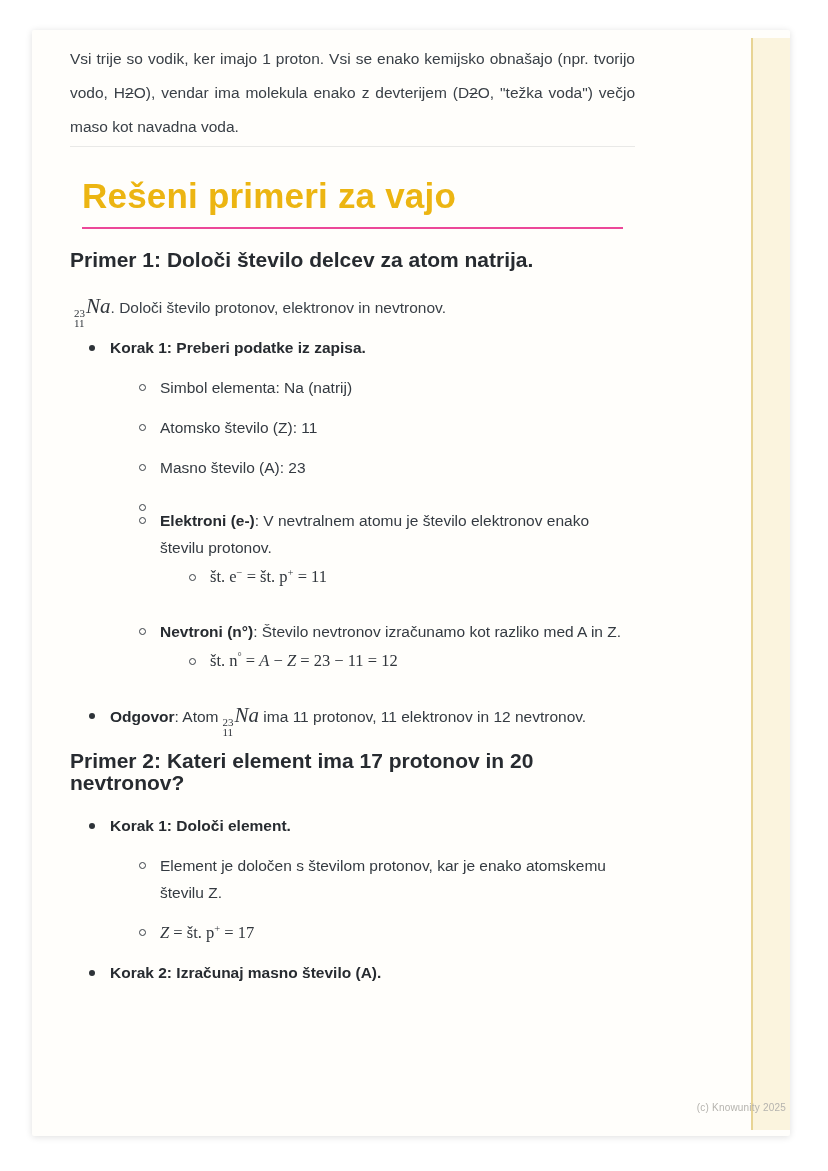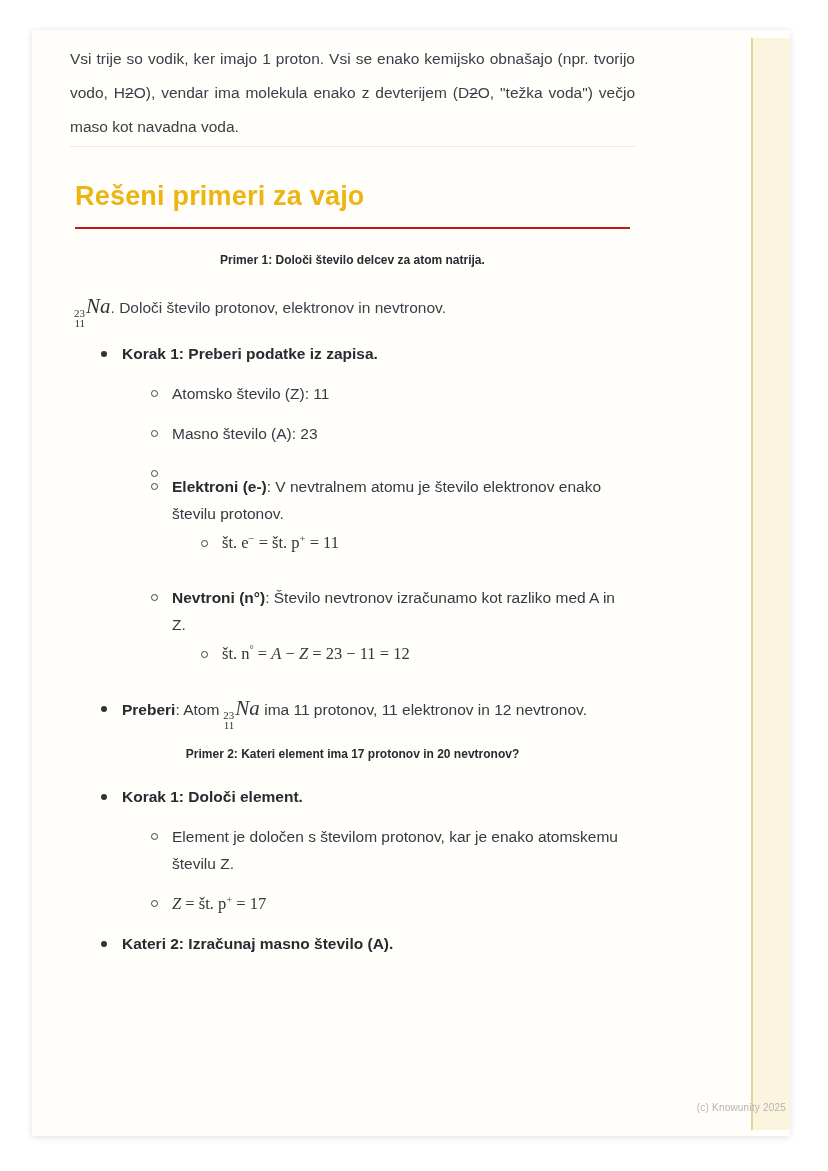--- a/index.html
+++ b/index.html
@@ -25,30 +25,30 @@
     color:#343a41; font-size:15.5px;
   }
   .intro, .lead {
     margin:0; line-height:34px; text-align:justify; color:#3a4047;
   }
   .intro { margin-bottom:2px; }
   .lead  { margin-bottom:6px; }
   .struck { text-decoration:line-through; }
   .divider { height:1px; background:#e9e9e7; margin:0; }
   h1.heading {
-    margin:34px 5px 20px; padding-bottom:16px;
-    font-size:27px; line-height:30px; font-weight:700; color:#ecb512;
-    border-bottom:2px solid #b91c1c; letter-spacing:0.2px;
+    margin:34px 12px 20px; padding-bottom:16px;
+    font-size:35px; line-height:30px; font-weight:700; color:#ecb512;
+    border-bottom:2px solid #ec4899; letter-spacing:0.2px;
   }
   .ex-title {
-    margin:0 0 18px; font-size:12px; line-height:22px;
-    font-weight:700; color:#272b30;text-align:center;
+    margin:0 0 18px; font-size:21px; line-height:22px;
+    font-weight:700; color:#272b30;
   }
   b, .bold { font-weight:700; color:#272b30; }
-  .list { margin:12px; }
+  .list { margin:0; }
   .li { display:flex; margin-bottom:13px; line-height:27px; }
   .l1 { padding-left:18px; }
   .l2 { padding-left:68px; }
   .marker { flex:0 0 22px; position:relative; }
   .dot::before {
     content:""; position:absolute; left:1px; top:11px;
     width:6px; height:6px; border-radius:50%; background:#2e3338;
   }
   .ring::before {
     content:""; position:absolute; left:1px; top:10px;
@@ -58,21 +58,21 @@
   .f-row { display:flex; margin:4px 0 16px; padding-left:28px; line-height:24px; }
   .f-row .marker { flex:0 0 22px; }
   .f-row .ring::before { top:9px; }
   .formula {
     font-family:"Liberation Serif","DejaVu Serif",serif;
     font-size:16.5px; color:#31363c;
   }
   .formula sup { font-size:10.5px; line-height:0; }
   .formula .var { font-style:italic; }
   .iso {
-    display:inline-flex; flex-direction:column; align-items:flex-end;
+    display:inline-flex; flex-direction:column; align-items:flex-start;
     font-family:"Liberation Serif","DejaVu Serif",serif;
     font-size:11px; line-height:10px; vertical-align:-4px;
     margin:0 1px 0 4px; color:#31363c;
   }
   .iso-sym {
     font-family:"Liberation Serif","DejaVu Serif",serif;
     font-style:italic; font-size:21px; color:#31363c;
   }
   .watermark {
     position:absolute; right:4px; top:1072px; z-index:2;
@@ -100,20 +100,24 @@
           <span>11</span>
         </span><span class="iso-sym">Na</span><span>. Določi število protonov, elektronov in nevtronov.</span></p>
 
     <div class="list">
 
       <div class="li l1">
         <span class="marker dot"></span>
         <div class="li-content"><b>Korak 1: Preberi podatke iz zapisa.</b></div>
       </div>
 
+      <div class="li l2">
+        <span class="marker ring"></span>
+        <div class="li-content">Simbol elementa: Na (natrij)</div>
+      </div>
 
       <div class="li l2">
         <span class="marker ring"></span>
         <div class="li-content">Atomsko število (Z): 11</div>
       </div>
 
       <div class="li l2">
         <span class="marker ring"></span>
         <div class="li-content">Masno število (A): 23</div>
       </div>
@@ -140,21 +144,21 @@
           <b>Nevtroni (n°)</b><span>: Število nevtronov izračunamo kot razliko med A in Z.</span>
           <div class="f-row">
             <span class="marker ring"></span>
             <span class="formula"><span>št. n</span><sup>°</sup><span> = </span><span class="var">A</span><span> − </span><span class="var">Z</span><span> = 23 − 11 = 12</span></span>
           </div>
         </div>
       </div>
 
       <div class="li l1">
         <span class="marker dot"></span>
-        <div class="li-content"><b>Preberi</b><span>: Atom</span><span class="iso">
+        <div class="li-content"><b>Odgovor</b><span>: Atom</span><span class="iso">
               <span>23</span>
               <span>11</span>
             </span><span class="iso-sym">Na</span><span> ima 11 protonov, 11 elektronov in 12 nevtronov.</span></div>
       </div>
 
     </div>
 
     <p class="ex-title">Primer 2: Kateri element ima 17 protonov in 20 nevtronov?</p>
 
     <div class="list">
@@ -170,21 +174,21 @@
       </div>
 
       <div class="li l2">
         <span class="marker ring"></span>
         <div class="li-content"><span class="formula"><span class="var">Z</span><span> = št. p</span><sup>+</sup><span> = 17</span></span></div>
       </div>
 
 
       <div class="li l1">
         <span class="marker dot"></span>
-        <div class="li-content"><b>Kateri 2: Izračunaj masno število (A).</b></div>
+        <div class="li-content"><b>Korak 2: Izračunaj masno število (A).</b></div>
       </div>
 
     </div>
 
   </div>
 
   <div class="watermark">(c) Knowunity 2025</div>
 </div>
 
 </body></html>

